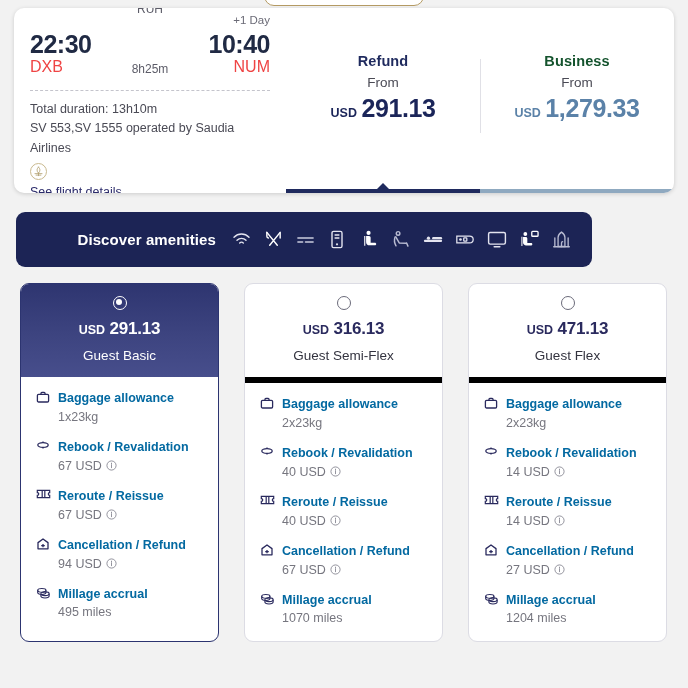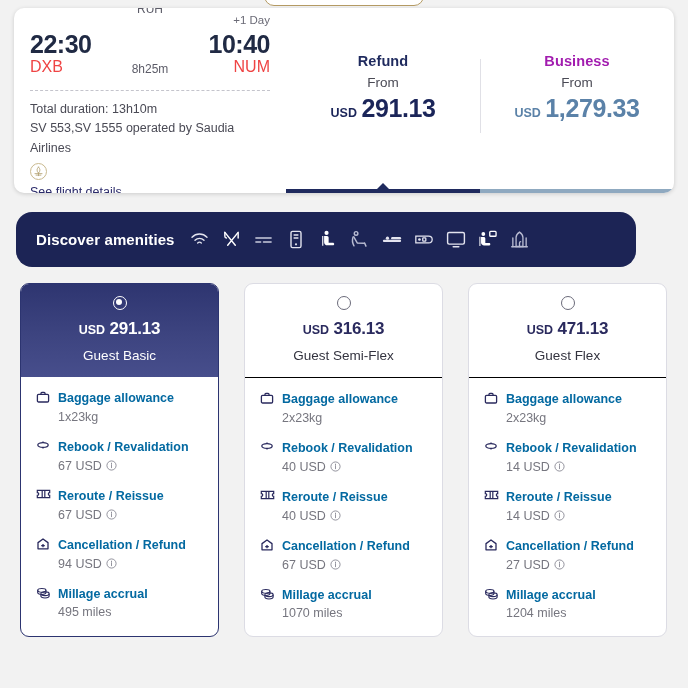--- a/index.html
+++ b/index.html
@@ -85,21 +85,21 @@
   .cabin {
     flex: 1; text-align: center; position: relative;
     cursor: pointer;
   }
   .cabin + .cabin::before {
     content: ""; position: absolute; left: 0; top: 6px;
     height: 74px; width: 1px; background: #e0e0e6;
   }
   .cabin-name { font-size: 14.5px; font-weight: bold; letter-spacing: .1px; }
   .cabin.active .cabin-name { color: #1f2a5e; }
-  .cabin.inactive .cabin-name { color: #a21caf; }
+  .cabin.inactive .cabin-name { color: #14532d; }
   .cabin-from { font-size: 13.5px; color: #4a4a55; margin-top: 6px; }
   .cabin-price { margin-top: 4px; white-space: nowrap; }
   .cur { font-size: 12.5px; font-weight: bold; }
   .amt { font-size: 25px; font-weight: bold; letter-spacing: -.4px; }
   .cabin.active .cur, .cabin.active .amt { color: #1b2559; }
   .cabin.inactive .cur, .cabin.inactive .amt { color: #5b82a8; }
 
   .tabbar {
     position: absolute; left: 0; right: 0; bottom: 0;
     height: 4px; display: flex;
@@ -112,25 +112,26 @@
     transform: translateX(-50%);
     width: 0; height: 0;
     border-left: 7px solid transparent;
     border-right: 7px solid transparent;
     border-bottom: 7px solid #1f2a5e;
   }
 
   
   .amenities {
     position: absolute; top: 212px; left: 16px;
-    width: 620px; height: 55px;
+    width: 576px; height: 55px;
     background: #1c2455;
-    border-radius: 16px;
+    border-radius: 9px;
     display: flex; align-items: center;
     padding: 0 20px;
+    justify-content: flex-end;
   }
   .am-title {
     color: #fff; font-size: 15px; font-weight: bold;
     margin-right: 14px; letter-spacing: .1px;
   }
   .am-icons { display: flex; align-items: center; gap: 10px; }
   .am-ic { width: 22px; height: 22px; display: flex; align-items: center; justify-content: center; }
 
   
   .fares {
@@ -142,21 +143,21 @@
     background: #fff;
     border: 1px solid #dcdce4;
     border-radius: 9px;
     overflow: hidden;
     cursor: pointer;
   }
   .fare.sel { border-color: #2c3470; }
   .fare-head {
     padding: 10px 10px 14px 10px;
     text-align: center;
-    border-bottom: 1px solid #000000;
+    border-bottom: 6px solid #000000;
   }
   .fare.sel .fare-head {
     background: linear-gradient(180deg, #2e3570 0%, #3d4480 55%, #474e8c 100%);
     border-bottom: none;
   }
   .radio {
     width: 14px; height: 14px; border-radius: 50%;
     border: 1.6px solid #6b6b7a; margin: 2px auto 9px auto;
     position: relative; background: transparent;
   }

